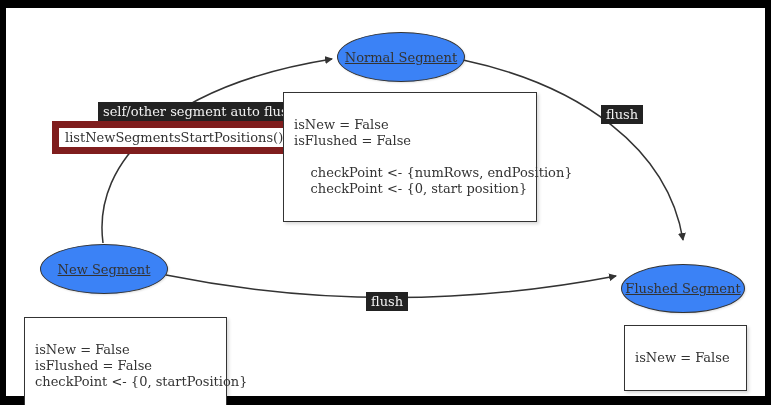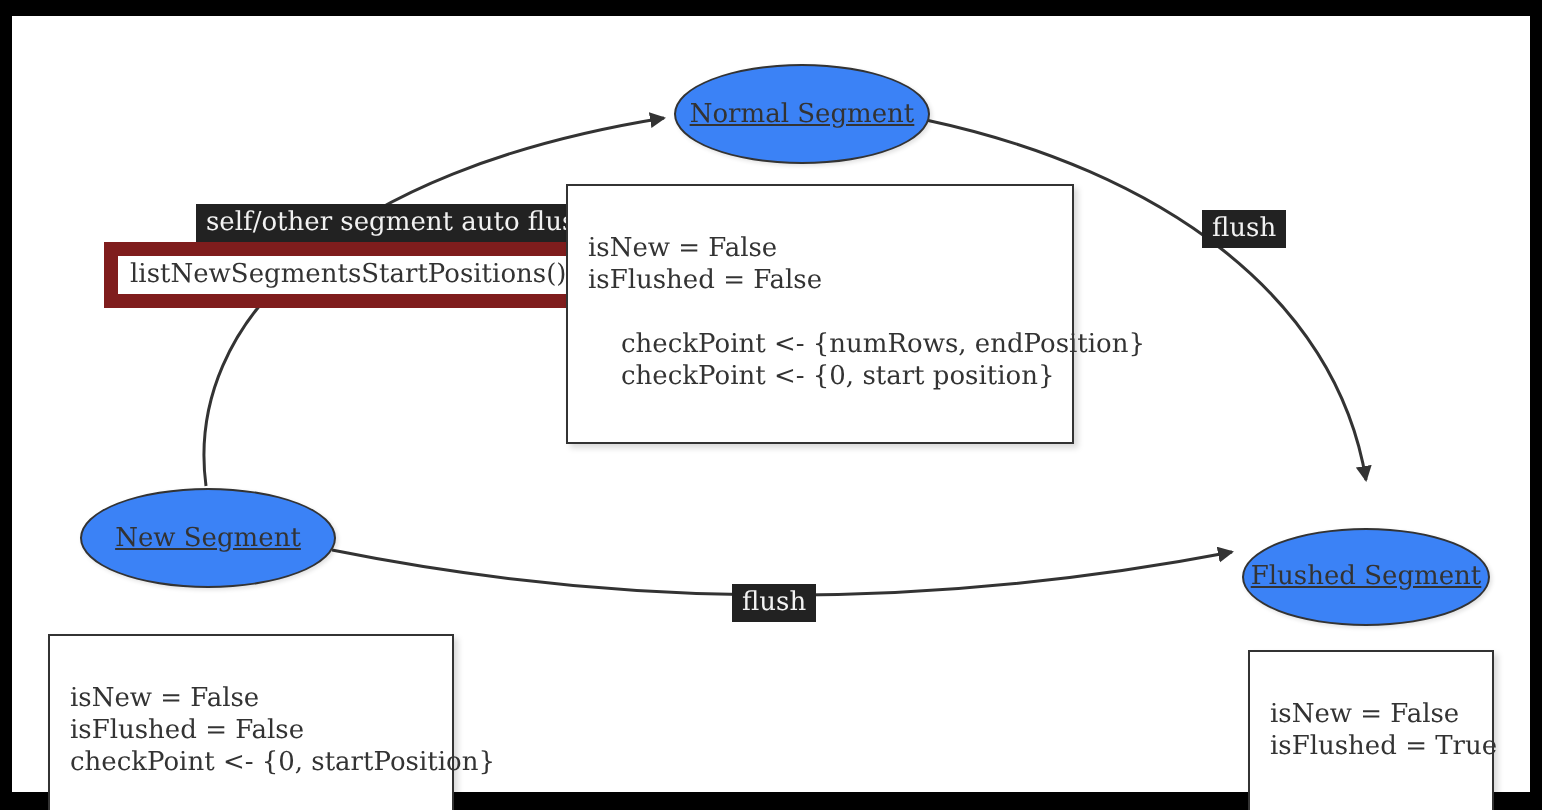--- a/index.html
+++ b/index.html
@@ -117,15 +117,14 @@
   </div>
 
   <div class="note note-new">
     <div class="note-line">isNew = False</div>
     <div class="note-line">isFlushed = False</div>
     <div class="note-line">checkPoint &lt;- {0, startPosition}</div>
   </div>
 
   <div class="note note-flushed">
     <div class="note-line">isNew = False</div>
-    <div class="note-line">isFlushed = True</div>
   </div>
 </div>
 
 </body></html>

